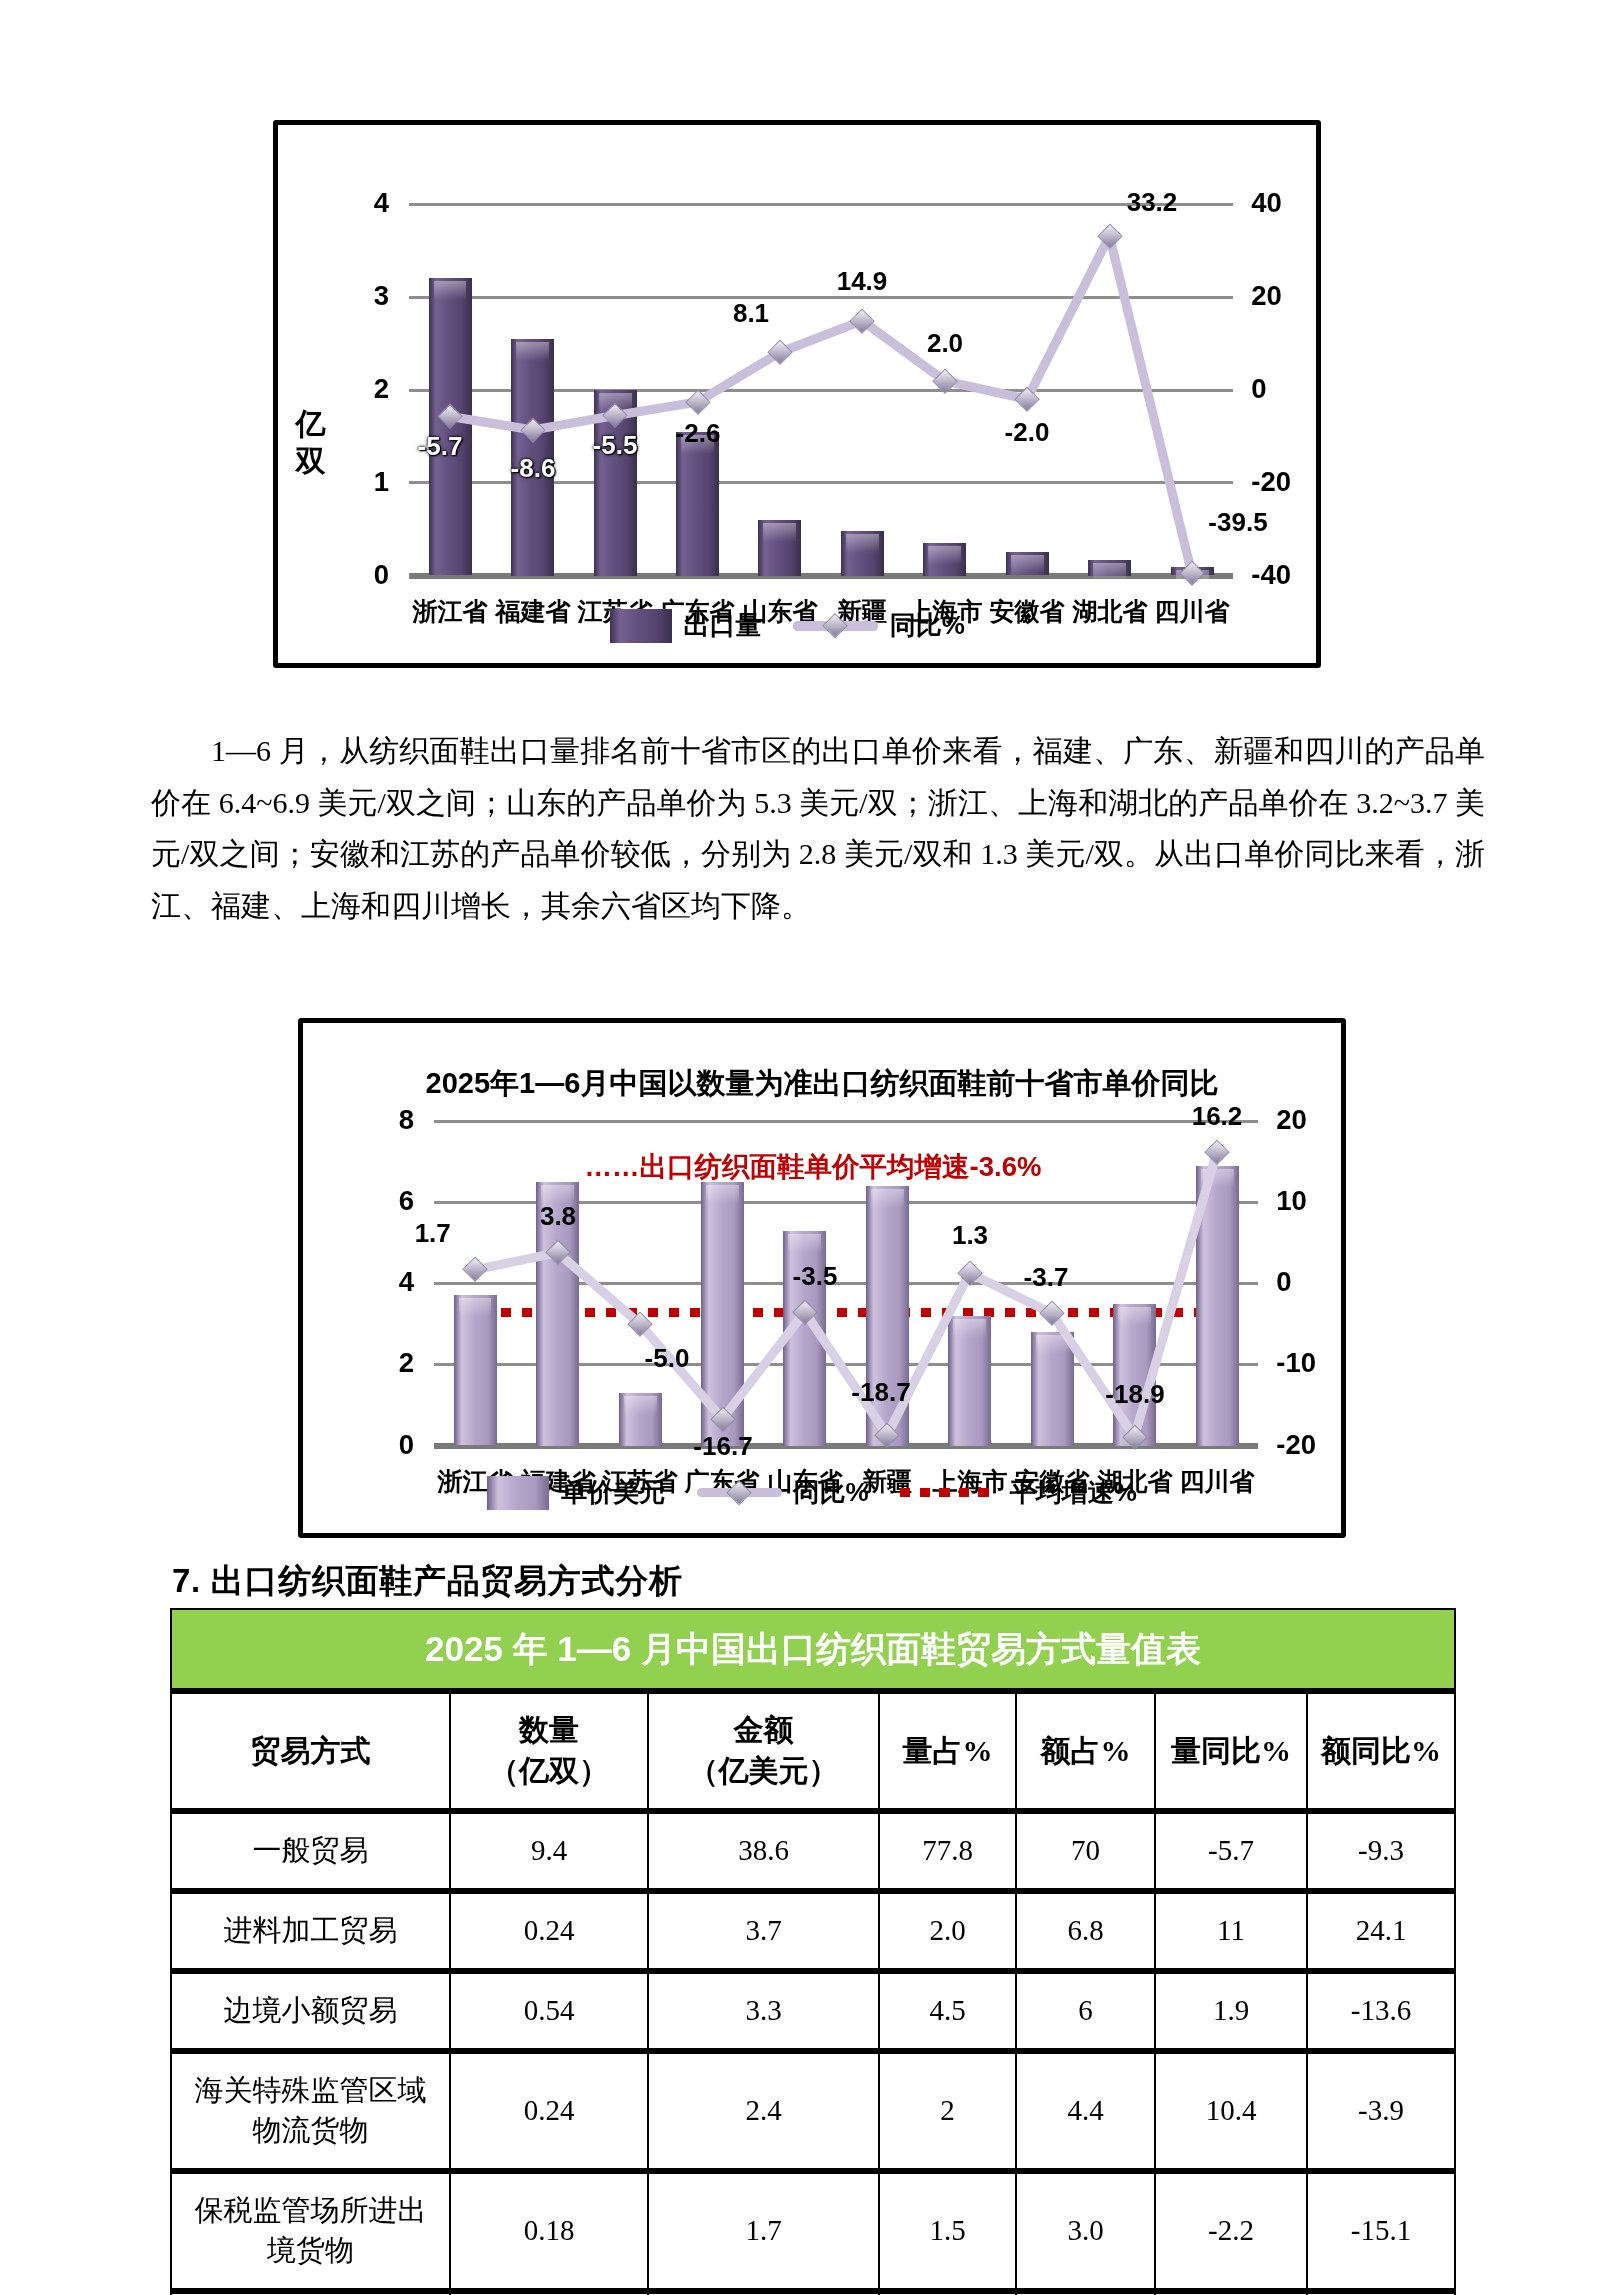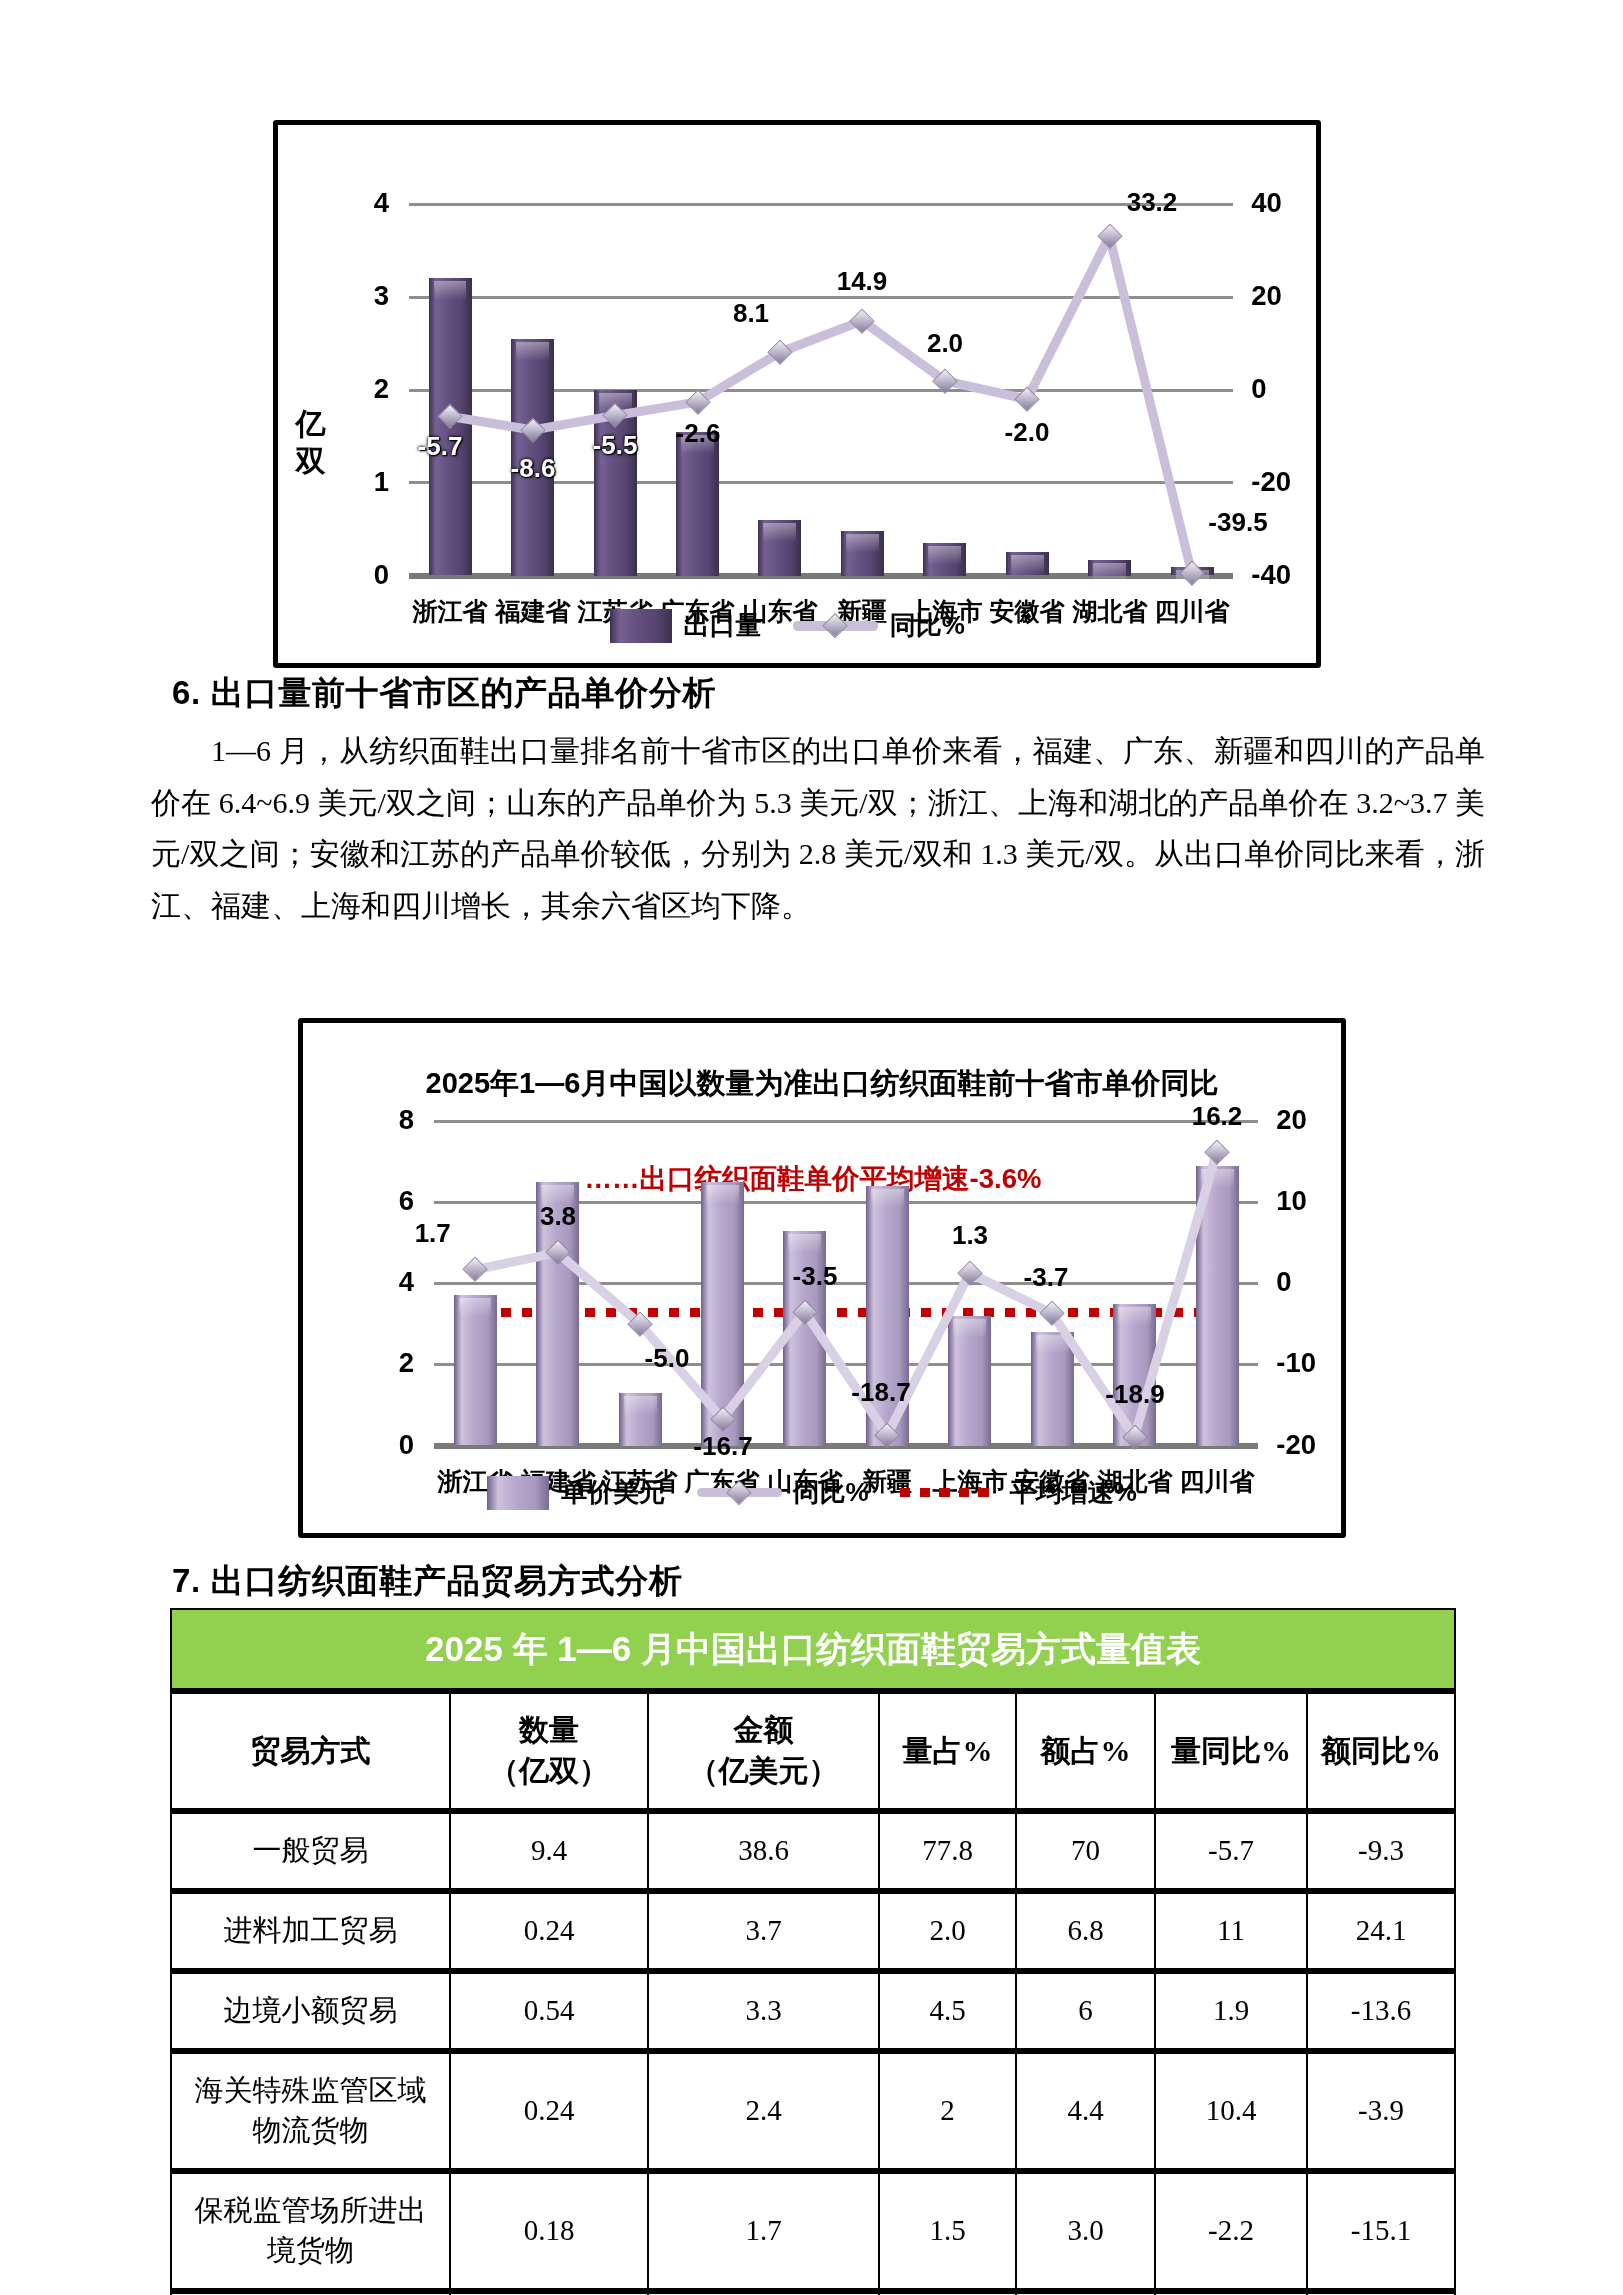--- a/index.html
+++ b/index.html
@@ -39,21 +39,21 @@
             border: 1.3px solid #948ca8; transform: translate(-50%,-50%) rotate(45deg); }
   .ptlabel { position: absolute; transform: translate(-50%,-50%); white-space: nowrap;
              font: 700 26px "Liberation Sans", sans-serif; color: #000; }
   .ptlabel.light { color: #fff; text-shadow: 0 0 3.9px #000, 0 0 2px #000, 1.3px 1.3px 1.3px #000; }
 
   .cat { position: absolute; text-align: center; font: 700 25px "Liberation Sans", sans-serif; white-space: nowrap; }
 
   .avgline { position: absolute; left: 3%; right: 3%; height: 9.2px; border-radius: 4.6px;
              background: repeating-linear-gradient(90deg,#c00000 0 10.5px,transparent 10.5px 21px); }
   .annotation { position: absolute; left: 14%; width: 64%; top: 27.5px; text-align: center; white-space: nowrap;
-                font: 700 27.5px "Liberation Sans", sans-serif; color: #c00000; margin-top: 12px; }
+                font: 700 27.5px "Liberation Sans", sans-serif; color: #c00000; }
 
   .legend { position: absolute; left: 0; right: 0; display: flex; justify-content: center; align-items: center;
             gap: 11.8px; font: 700 26px "Liberation Sans", sans-serif; }
   #chart1 .legend { bottom: 19.6px; }
   #chart2 .legend { bottom: 23px; }
   .legend .lab { margin-right: 19.6px; }
   .swatch-bar { width: 62px; height: 34px; display: inline-block; }
   .swatch-line { position: relative; width: 85px; height: 9.2px; border-radius: 4.6px; background: #c9bfdb; display: inline-block; }
   .swatch-line::after { content: ""; position: absolute; left: 50%; top: 50%; width: 16.4px; height: 16.4px;
             transform: translate(-50%,-50%) rotate(45deg);
@@ -147,21 +147,20 @@
         <div class="cat" style="left: 734px; width: 98px; top: 391px;">四川省</div>
       </div>
     <div class="legend">
       <span class="swatch-bar bar-dark"></span>
       <span class="lab">出口量</span>
       <span class="swatch-line"></span>
       <span class="lab">同比%</span>
     </div>
   </section>
 
-  <h2 class="sec-heading" id="h6">6. 出口量前十省市区的产品单价分析</h2>
   <p id="para">1—6 月，从纺织面鞋出口量排名前十省市区的出口单价来看，福建、广东、新疆和四川的产品单价在 6.4~6.9 美元/双之间；山东的产品单价为 5.3 美元/双；浙江、上海和湖北的产品单价在 3.2~3.7 美元/双之间；安徽和江苏的产品单价较低，分别为 2.8 美元/双和 1.3 美元/双。从出口单价同比来看，浙江、福建、上海和四川增长，其余六省区均下降。</p>
 
   <section class="chart-frame" id="chart2">
     <div class="chart-title">2025年1—6月中国以数量为准出口纺织面鞋前十省市单价同比</div>
     <div class="plot" style="left: 131px; top: 98px; width: 824px; height: 325px;">
         <div class="gridline axisline" style="top: 322px;"></div>
         <div class="tick tick-left" style="top: 308px;">0</div>
         <div class="gridline" style="top: 242px;"></div>
         <div class="tick tick-left" style="top: 226px;">2</div>
         <div class="gridline" style="top: 161px;"></div>

